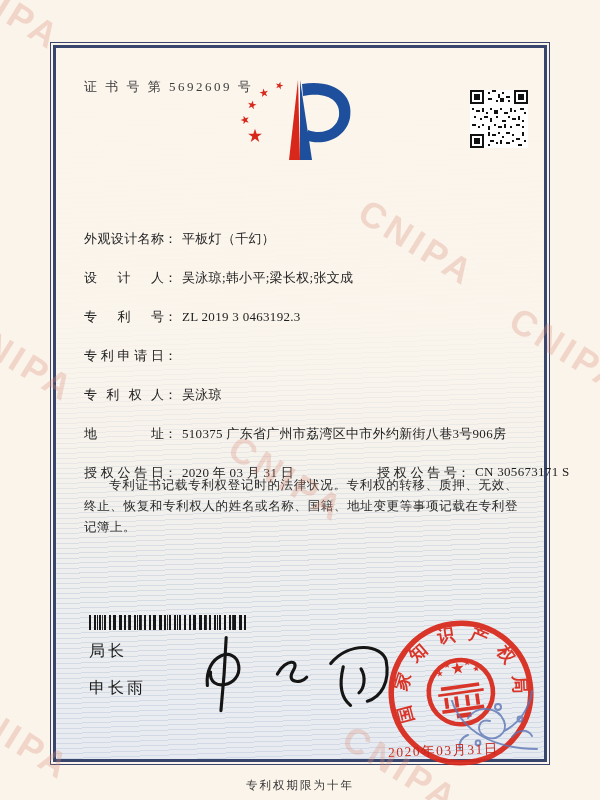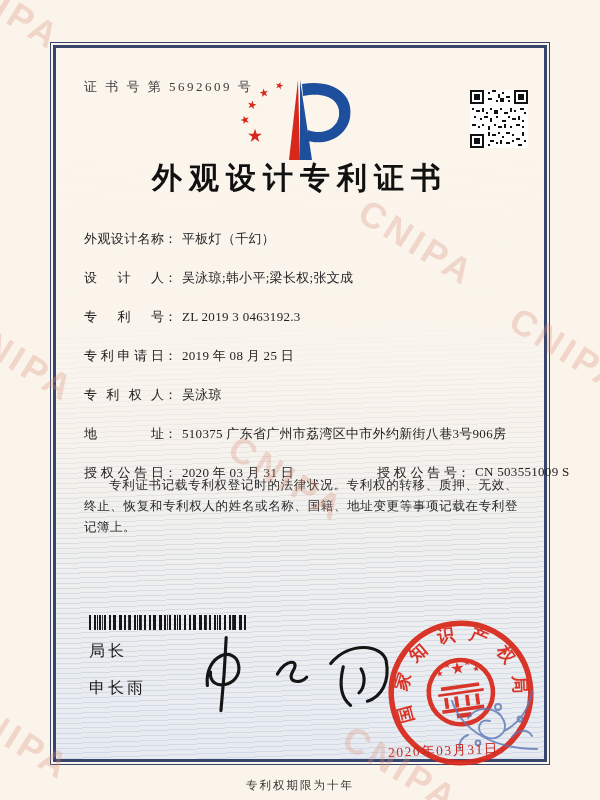--- a/index.html
+++ b/index.html
@@ -172,61 +172,59 @@
         <path d="M9 1h1v1h-1zM11 0h2v1h-2zM14 2h1v2h-1zM16 1h1v1h-1zM18 3h2v1h-2zM9 4h2v1h-2zM13 5h1v1h-1zM15 4h2v2h-2zM19 5h1v1h-1zM1 9h1v1h-1zM3 10h2v1h-2zM6 9h1v2h-1zM8 11h1v1h-1zM10 9h1v1h-1zM12 10h2v2h-2zM15 9h1v1h-1zM17 11h2v1h-2zM20 9h1v2h-1zM22 10h1v1h-1zM25 9h2v1h-2zM27 11h1v1h-1zM2 13h1v1h-1zM5 14h1v1h-1zM7 13h2v1h-2zM10 14h1v2h-1zM13 13h1v1h-1zM16 15h2v1h-2zM19 13h1v1h-1zM21 14h2v1h-2zM24 13h1v2h-1zM26 15h1v1h-1zM1 17h2v1h-2zM4 18h1v1h-1zM6 17h1v1h-1zM9 18h1v2h-1zM12 17h1v1h-1zM14 18h2v1h-2zM17 17h1v2h-1zM20 18h1v1h-1zM23 17h2v1h-2zM26 18h1v1h-1zM9 21h1v2h-1zM11 22h2v1h-2zM14 21h1v1h-1zM16 23h1v1h-1zM18 21h2v1h-2zM21 22h1v1h-1zM23 24h2v1h-2zM26 21h1v2h-1zM10 25h2v1h-2zM13 26h1v1h-1zM15 25h1v2h-1zM18 26h2v1h-2zM21 25h1v1h-1zM24 27h2v1h-2zM27 25h1v1h-1zM9 27h1v1h-1z"></path>
       </g>
       <g fill="#fff">
           <path d="M1 1h5v5h-5z M23 1h5v5h-5z M1 23h5v5h-5z"></path>
         </g>
       <g fill="#111">
           <path d="M2 2h3v3h-3z M24 2h3v3h-3z M2 24h3v3h-3z"></path>
         </g>
     </svg>
 
-    <div class="title">外观设计专利证书</div>
 
     <div class="fields">
       <div class="frow">
         <span class="flabel">外观设计名称</span>
           <span class="fcolon">：</span>
         <span class="fvalue">平板灯（千幻）</span>
       </div>
       <div class="frow">
         <span class="flabel">设计人</span>
           <span class="fcolon">：</span>
         <span class="fvalue">吴泳琼;韩小平;梁长权;张文成</span>
       </div>
       <div class="frow">
         <span class="flabel">专利号</span>
           <span class="fcolon">：</span>
         <span class="fvalue">ZL 2019 3 0463192.3</span>
       </div>
       <div class="frow">
         <span class="flabel">专利申请日</span>
           <span class="fcolon">：</span>
-        <span class="fvalue">2019 年 08 月 25 日</span>
       </div>
       <div class="frow">
         <span class="flabel">专利权人</span>
           <span class="fcolon">：</span>
         <span class="fvalue">吴泳琼</span>
       </div>
       <div class="frow">
         <span class="flabel">地址</span>
           <span class="fcolon">：</span>
         <span class="fvalue">510375 广东省广州市荔湾区中市外约新街八巷3号906房</span>
       </div>
       <div class="frow">
         <span class="flabel">授权公告日</span>
           <span class="fcolon">：</span>
         <span class="fvalue">2020 年 03 月 31 日</span>
         <span class="gpair2">
           <span class="flabel">授权公告号</span>
             <span class="fcolon">：</span>
-          <span class="fvalue">CN 503551009 S</span>
+          <span class="fvalue">CN 305673171 S</span>
         </span>
       </div>
     </div>
 
     <div class="paras">
       <p>专利证书记载专利权登记时的法律状况。专利权的转移、质押、无效、终止、恢复和专利权人的姓名或名称、国籍、地址变更等事项记载在专利登记簿上。</p>
     </div>
 
     <div class="barcode"></div>
 

